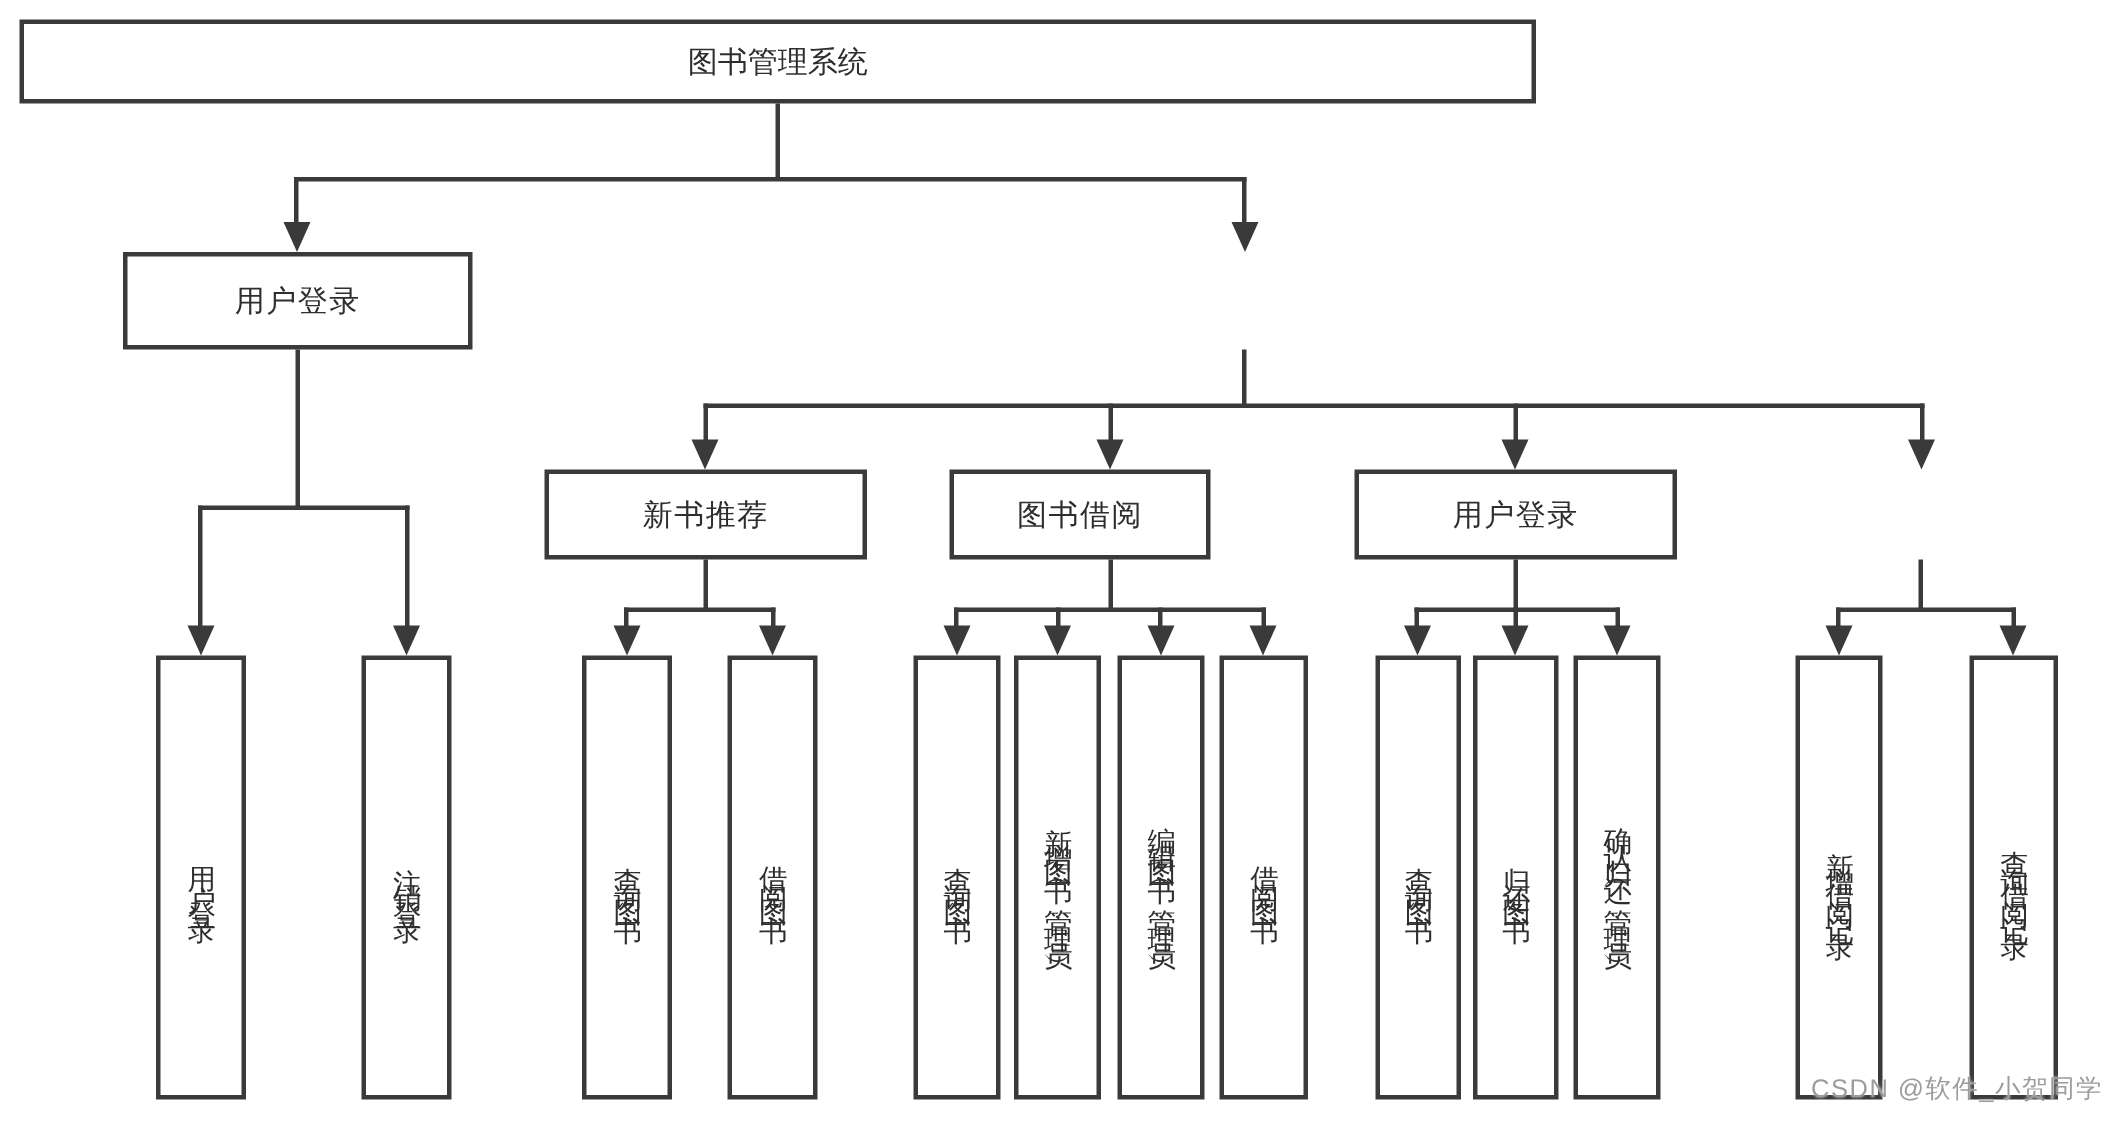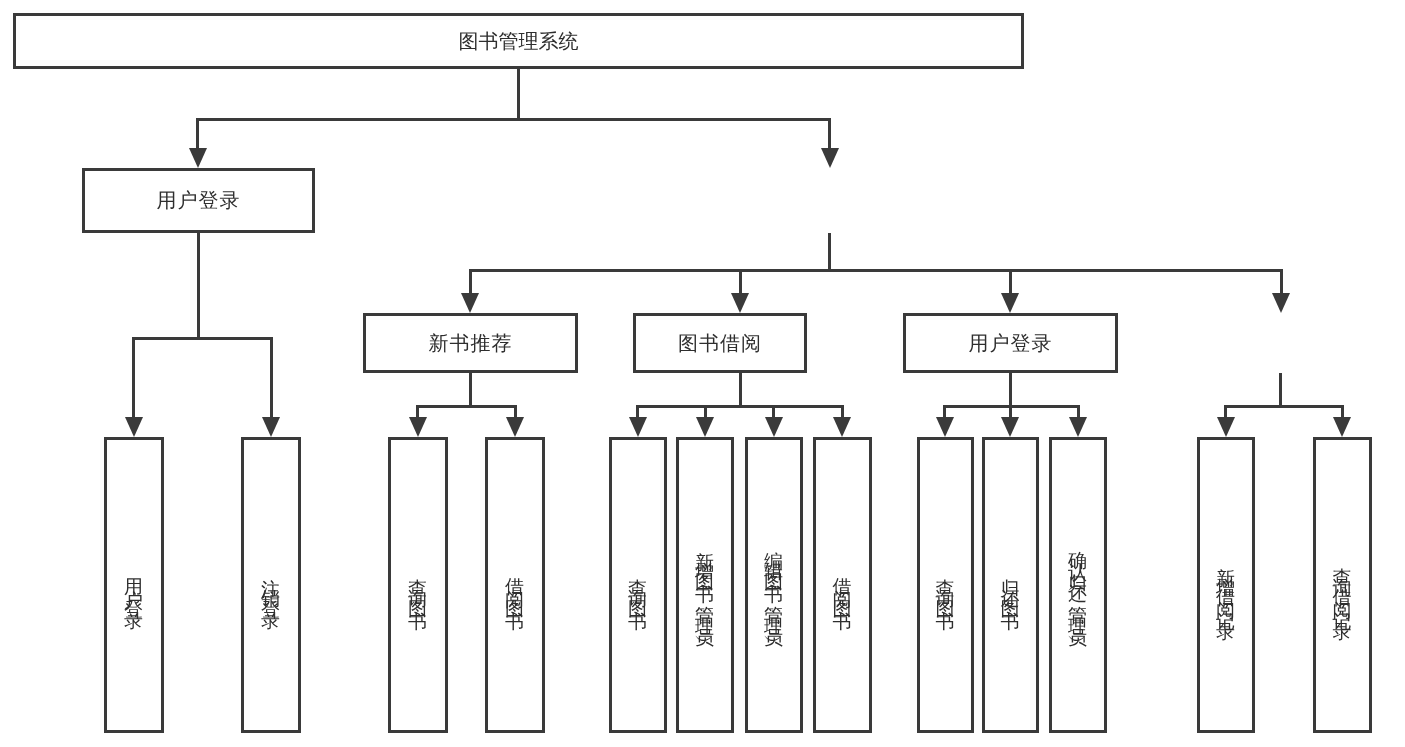--- a/index.html
+++ b/index.html
@@ -182,14 +182,15 @@
   <div class="vline" style="left:1077px; top:405px; height:16px;"></div>
   <div class="arrow" style="left:1069px; top:417px;"></div>
 
   <div class="vline" style="left:1279px; top:373px; height:35px;"></div>
   <div class="hline" style="left:1224px; top:405px; width:120px;"></div>
   <div class="vline" style="left:1224px; top:405px; height:16px;"></div>
   <div class="arrow" style="left:1217px; top:417px;"></div>
   <div class="vline" style="left:1341px; top:405px; height:16px;"></div>
   <div class="arrow" style="left:1333px; top:417px;"></div>
 
+  <span class="watermark">CSDN @软件_小贺同学</span>
 
 </div>
 
 </body></html>

